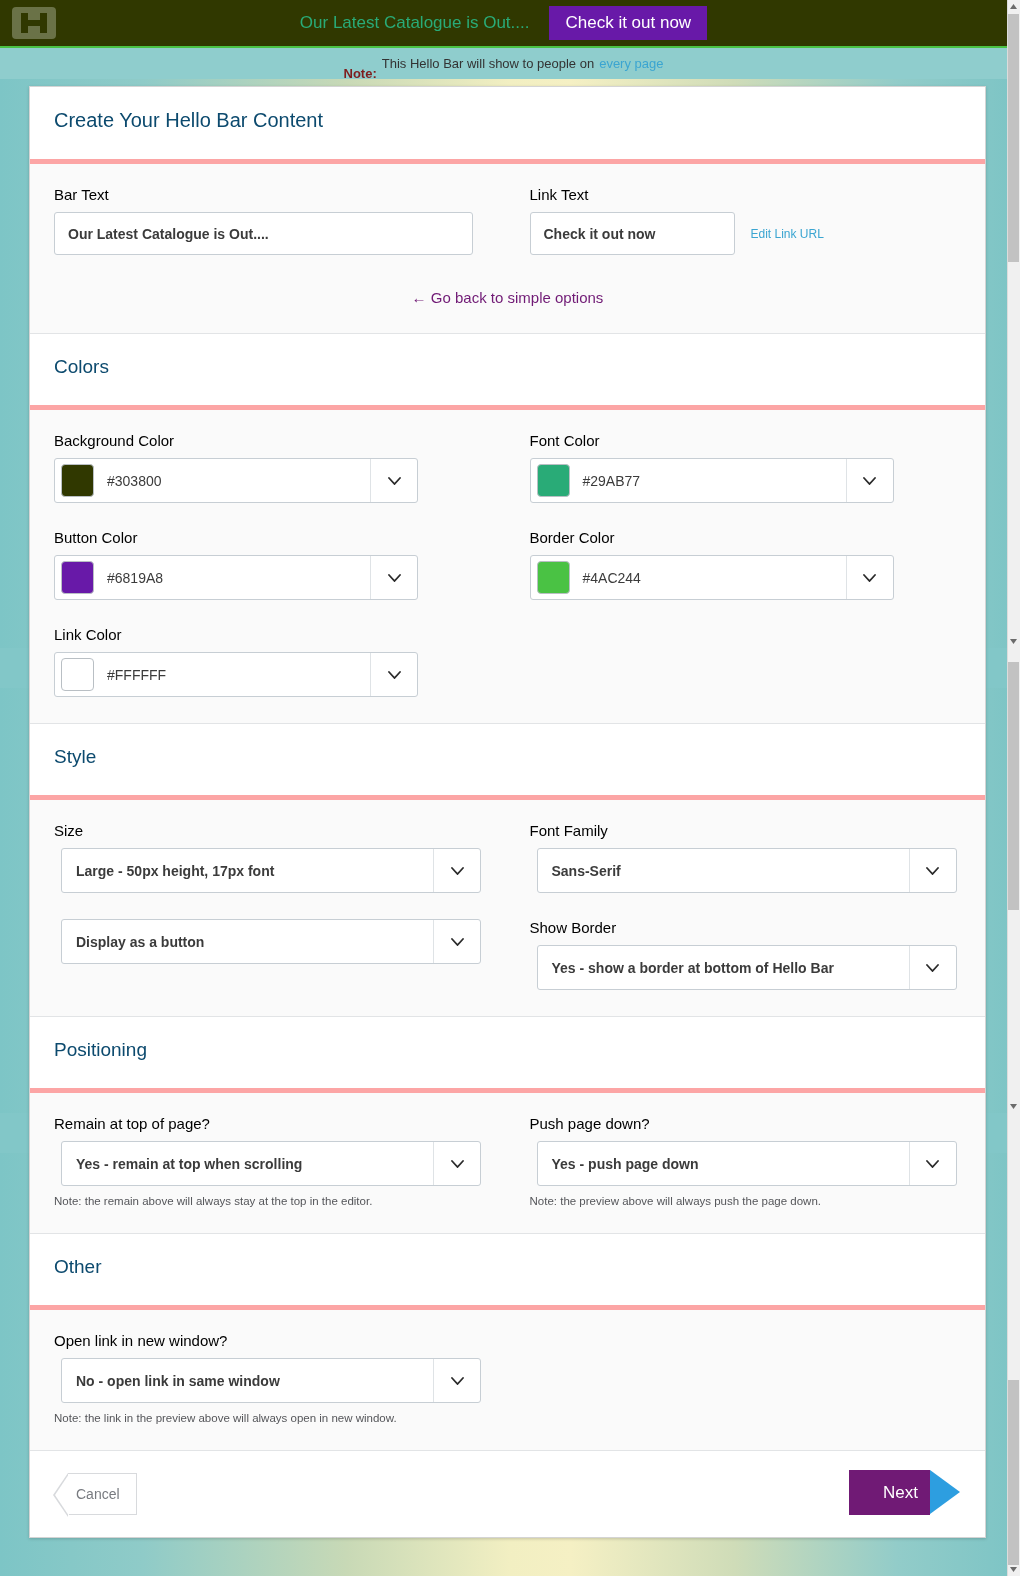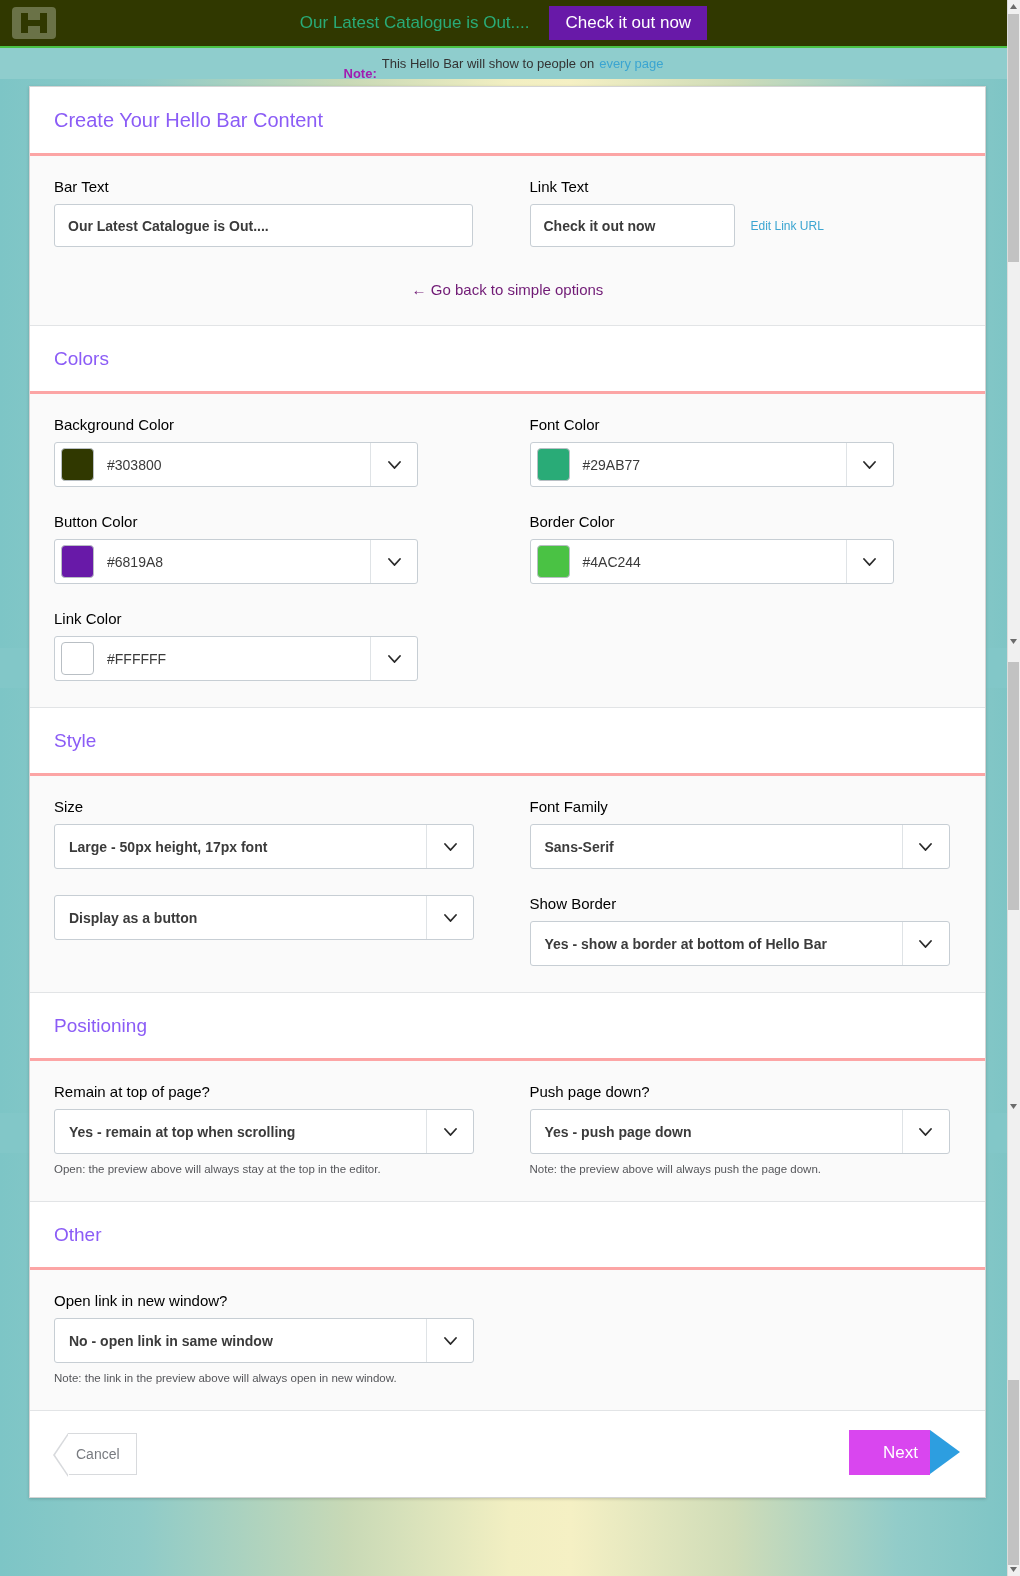--- a/index.html
+++ b/index.html
@@ -100,40 +100,40 @@
     left: 0; top: 48px;
     width: 1007px;
     height: 31px;
     background: #8fcdcd;
     display: flex;
     align-items: center;
     justify-content: center;
     font-size: 13px;
     color: #333;
   }
-  #notebar b { font-weight: bold; margin-right: 5px; color: #a21caf; margin-top: 20px; }
+  #notebar b { font-weight: bold; margin-right: 5px; color: #7f1d1d; margin-top: 20px; }
   #notebar .lnk { color: #3ba5d1; margin-left: 5px; }
 
   
   #modal {
     position: absolute;
     left: 29px;
     top: 86px;
     width: 957px;
     background: #ffffff;
     border: 1px solid #d4d4d4;
     box-shadow: 0 1px 3px rgba(0,0,0,.18);
   }
 
   .section-head {
     background: #ffffff;
-    padding: 22px 24px 21px 24px;
-    border-bottom: 3px solid #fca5a5;
+    padding: 22px 24px 27px 24px;
+    border-bottom: 5px solid #fca5a5;
     font-size: 19px;
-    color: #8b5cf6;
+    color: #0c4a6e;
     font-weight: normal;
   }
   .section-head.first { font-size: 20px; }
 
   .section-body {
     background: #fafafa;
     padding: 22px 24px 26px 24px;
     border-bottom: 1px solid #e2e4e6;
   }
 
@@ -217,20 +217,21 @@
 
   
   .selectbox {
     display: flex;
     align-items: stretch;
     height: 45px;
     border: 1px solid #c7ced4;
     border-radius: 3px;
     background: #fff;
     overflow: hidden;
+    margin-left: 7px;
   }
   .selectbox.w420 { width: 420px; }
   .selectbox .val {
     flex: 1;
     display: flex; align-items: center;
     padding-left: 14px;
     font-size: 14px; font-weight: bold; color: #3b3b3b;
     white-space: nowrap; overflow: hidden;
   }
   .selectbox .caret-box {
@@ -285,21 +286,21 @@
     position: absolute;
     left: -13px; top: 0;
     width: 0; height: 0;
     border-top: 21px solid transparent;
     border-bottom: 21px solid transparent;
     border-right: 14px solid #fff;
   }
   .btn-next {
     position: relative;
     height: 45px;
-    background: #d946ef;
+    background: #701a75;
     color: #fff;
     font-size: 17px;
     display: flex; align-items: center;
     padding: 0 12px 0 34px;
     margin-right: 31px;
     border: none;
     cursor: pointer;
     font-family: "Liberation Sans", sans-serif;
   }
   .btn-next::after {
@@ -519,21 +520,21 @@
         <div class="col left">
           <span class="field-label">Remain at top of page?</span>
           <div class="selectbox w420">
             <span class="val">Yes - remain at top when scrolling</span>
             <span class="caret-box">
               <svg class="caret" viewBox="0 0 13 8">
                   <path d="M1 1 L6.5 7 L12 1" fill="none" stroke="#2b2b2b" stroke-width="1.8" stroke-linecap="round"></path>
                 </svg>
             </span>
           </div>
-          <div class="hint">Open: the preview above will always stay at the top in the editor.</div>
+          <div class="hint">Note: the remain above will always stay at the top in the editor.</div>
         </div>
         <div class="col right">
           <span class="field-label">Push page down?</span>
           <div class="selectbox w420">
             <span class="val">Yes - push page down</span>
             <span class="caret-box">
               <svg class="caret" viewBox="0 0 13 8">
                   <path d="M1 1 L6.5 7 L12 1" fill="none" stroke="#2b2b2b" stroke-width="1.8" stroke-linecap="round"></path>
                 </svg>
             </span>

